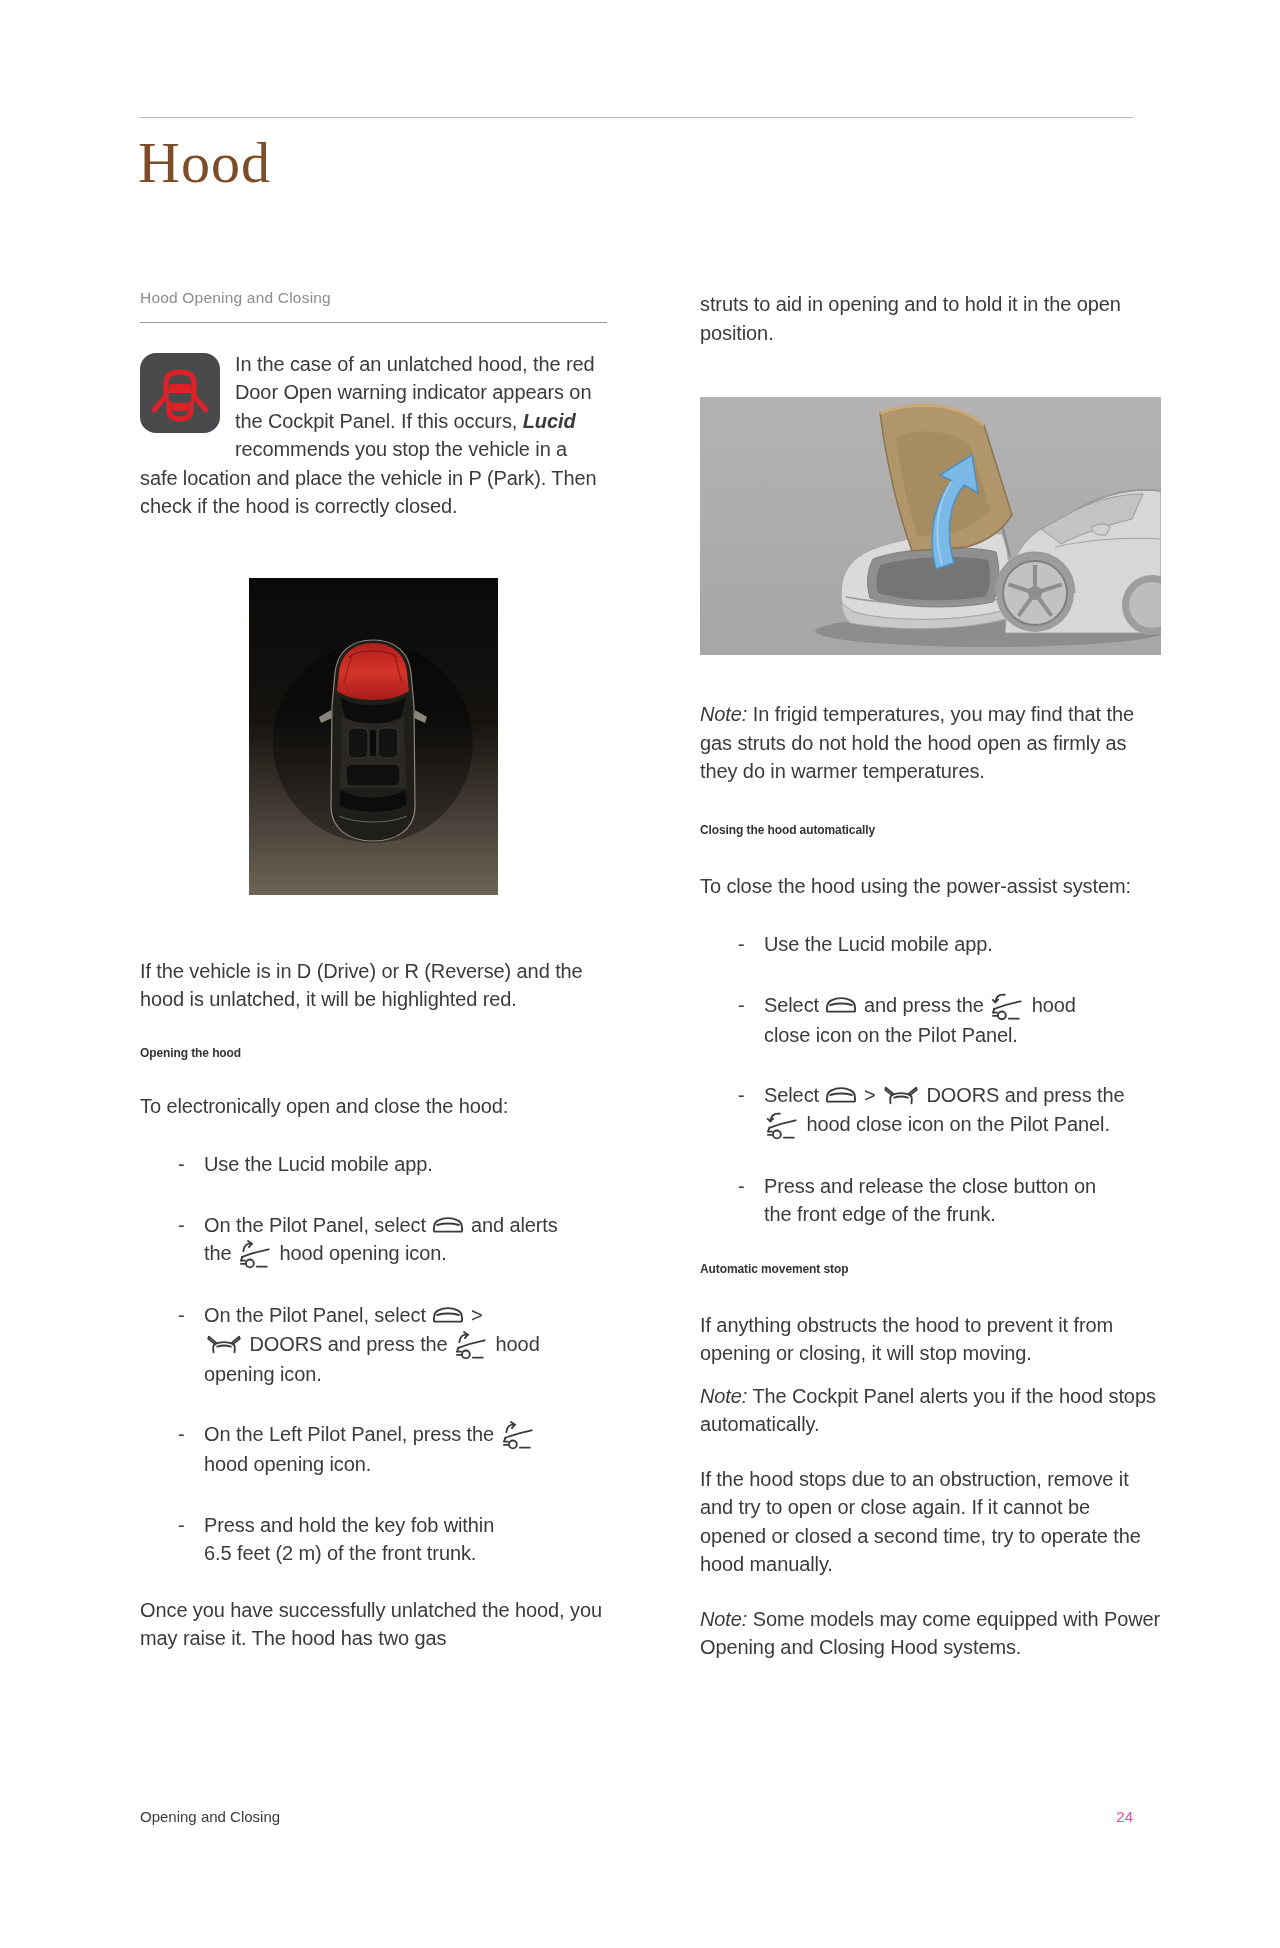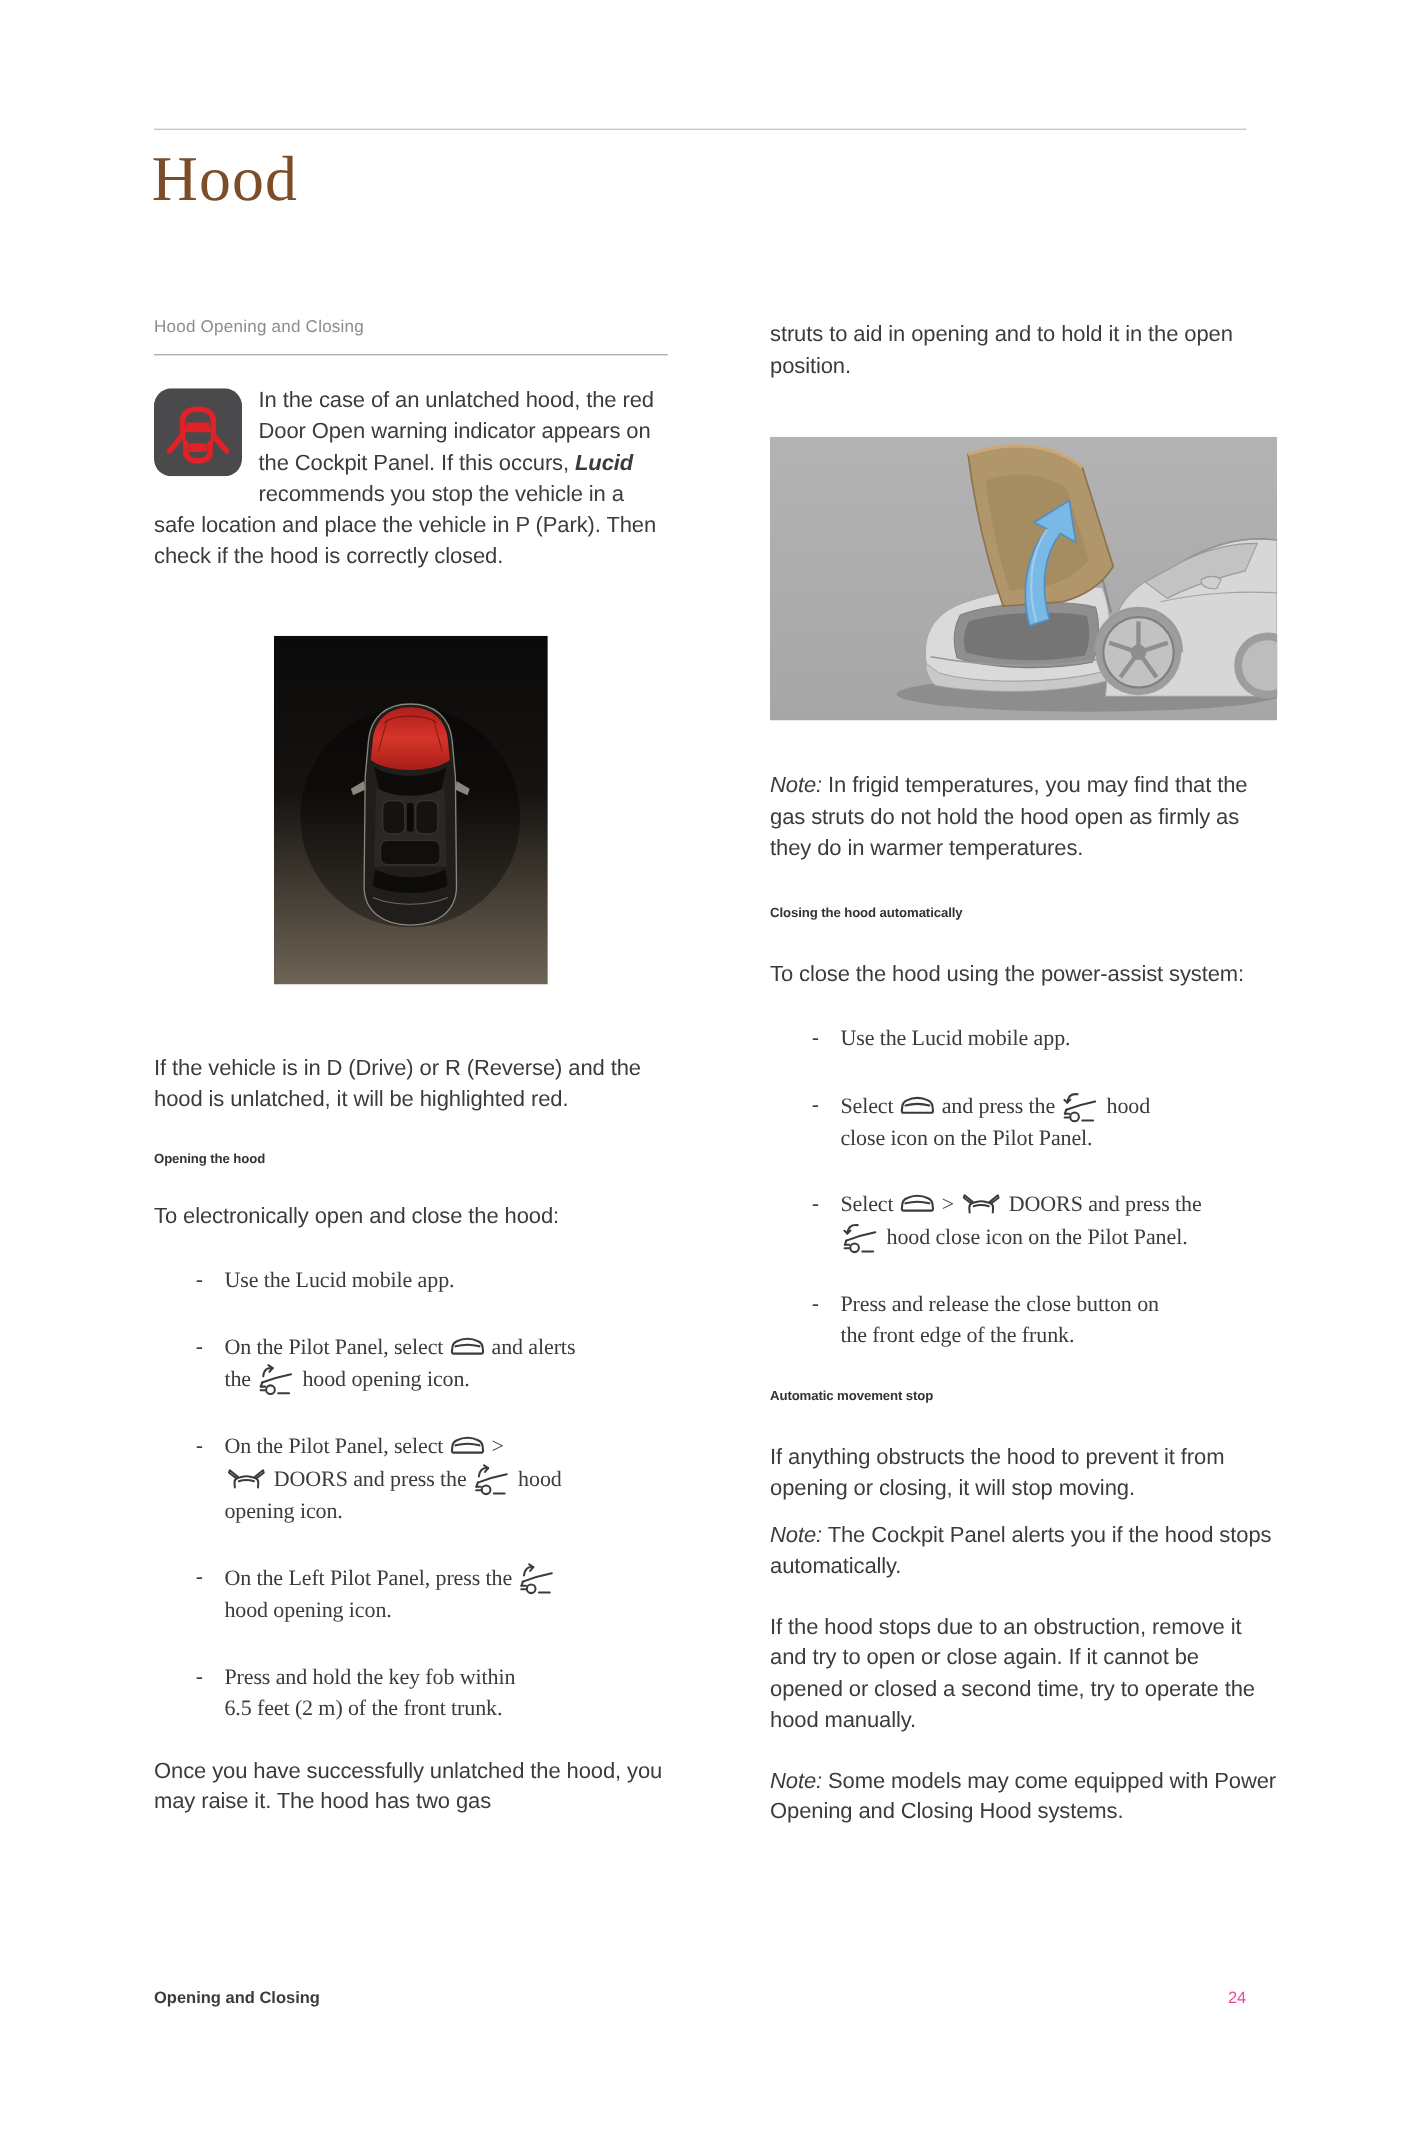--- a/index.html
+++ b/index.html
@@ -41,28 +41,28 @@
   .mt26 { margin-top:26px; }
   .mt25 { margin-top:25px; }
   .mt15 { margin-top:15px; }
   .mt14 { margin-top:14px; }
   .pt7  { padding-top:7px; }
 
   .bullets { margin-top:30px; }
   .bullet { display:flex; padding-left:38px; margin-bottom:32px; }
   .bullet:last-child { margin-bottom:0; }
   .dash { width:26px; flex:none; }
-  .bullet-body { flex:1;font-family:Liberation Serif, serif; }
+  .bullet-body { flex:1; }
 
   .inline-icon { stroke:#3b3b3b; fill:none; stroke-width:2; stroke-linecap:round; stroke-linejoin:round; }
   .vehicle-icon { width:34px; height:23px; vertical-align:-4px; }
   .doors-icon { width:40px; height:22px; vertical-align:-4px; }
   .hood-open-icon, .hood-close-icon { width:37px; height:30px; vertical-align:-9px; }
 
-  .footer-left { position:absolute; left:140px; top:1808px; font-size:15px; font-weight:700; color:#3b3b3b;text-align:right; }
+  .footer-left { position:absolute; left:140px; top:1808px; font-size:15px; font-weight:400; color:#3b3b3b;text-align:right; }
   .footer-page { position:absolute; right:147px; top:1808px; font-size:15px; color:#ec4899; }
 </style>
 </head>
 <body>
 
 <svg width="0" height="0" style="position:absolute" aria-hidden="true">
   <symbol id="sym-vehicle" viewBox="0 0 36 24">
     <path d="M4.5 19.5 Q3 19.5 3 17.5 L3.6 12.5 Q4.2 9.2 7.8 7.6 Q12.6 5.2 18 5.2 Q23.4 5.2 28.2 7.6 Q31.8 9.2 32.4 12.5 L33 17.5 Q33 19.5 31.5 19.5 Z"></path>
     <path d="M6.5 12.5 Q18 9.5 29.5 12.5"></path>
   </symbol>

